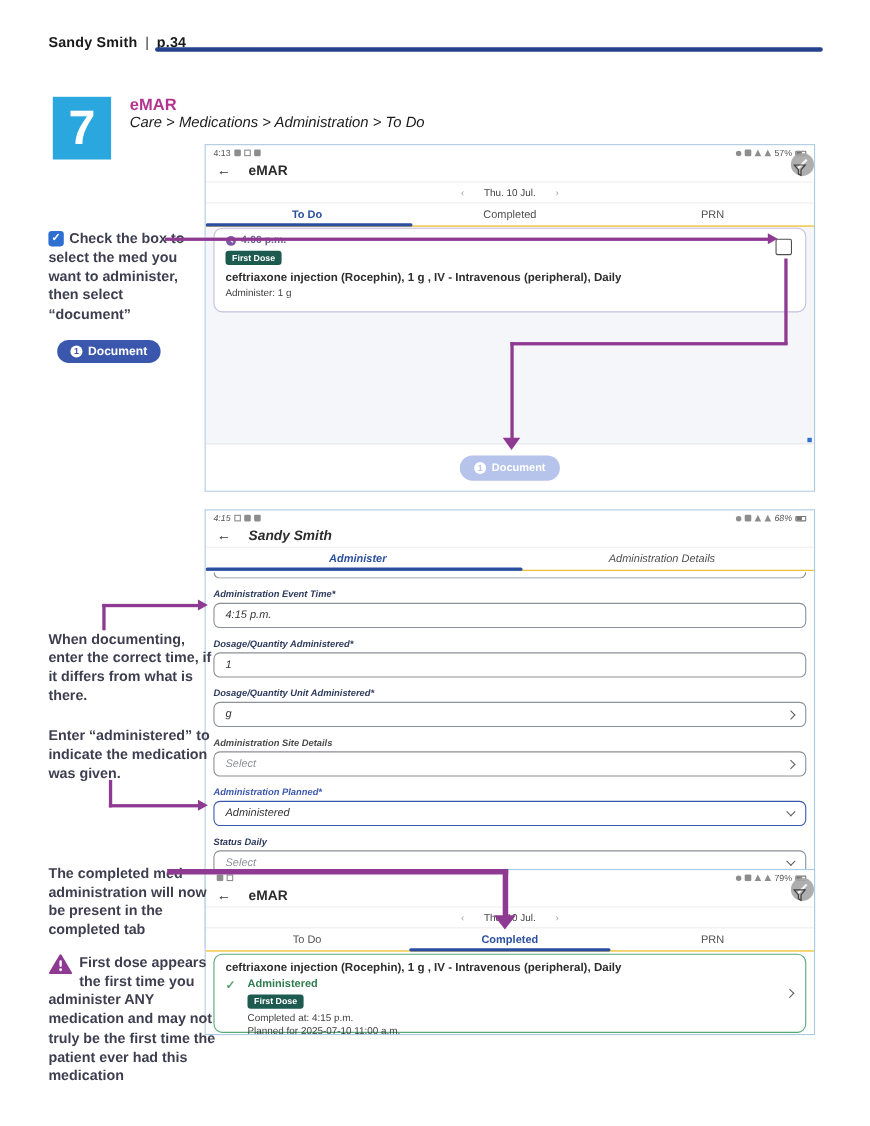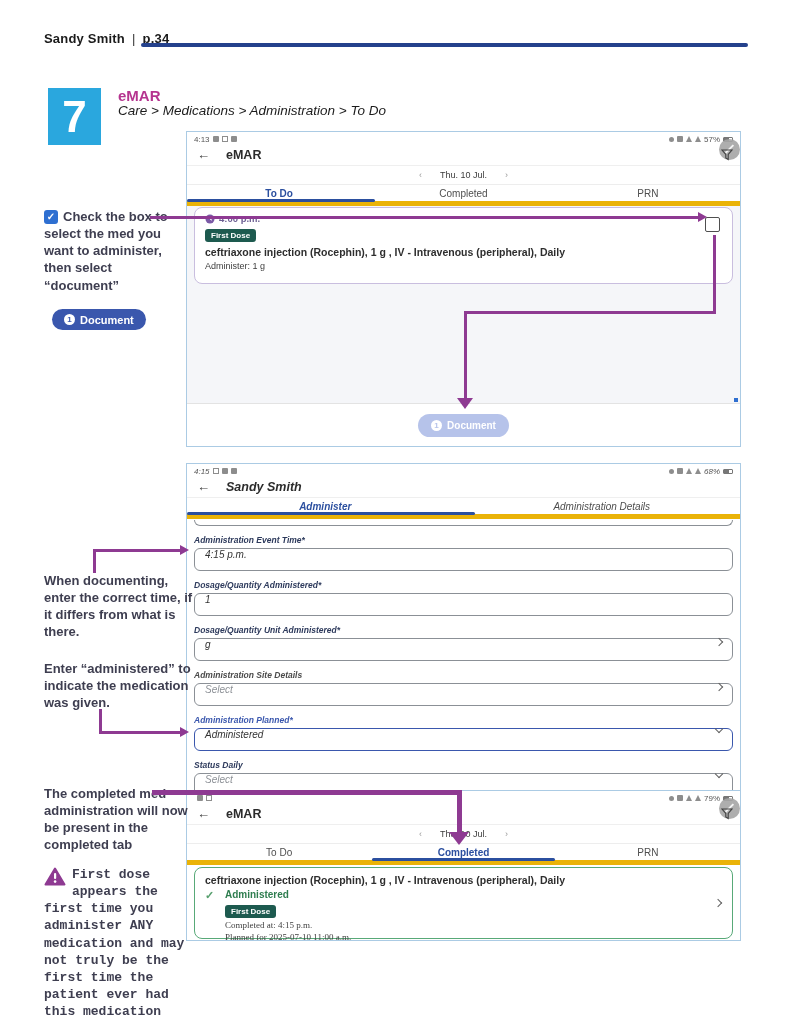--- a/index.html
+++ b/index.html
@@ -39,21 +39,21 @@
   .back-arrow { font-size:13px; color:#3a3a3a; line-height:1; }
   .nav-title { margin-left:16px; font-size:12.5px; font-weight:700; color:#2c2c2c; }
   .fab { position:absolute; right:0px; top:-5px; width:21px; height:21px; background:#a6a6a6; border-radius:50%; opacity:.9; }
   .fab::after { content:""; position:absolute; left:5px; top:9px; width:11px; height:2px; background:#f2f2f2; transform:rotate(-45deg); }
   .funnel { position:absolute; right:7px; top:5px; }
 
   .daterow { height:19px; flex:none; display:flex; align-items:center; justify-content:center; gap:18px;
              font-size:9px; color:#3c3c3c; border-bottom:1px solid #ededed; }
   .date-chev { color:#999; font-size:9px; }
 
-  .tabs { height:21px; flex:none; display:flex; position:relative; border-bottom:5px solid #eab308; }
+  .tabs { height:21px; flex:none; display:flex; position:relative; border-bottom:1px solid #eab308; }
   .tab { flex:1; display:flex; align-items:center; justify-content:center; font-size:10px; color:#4e4e4e; }
   .tab.active { color:#2b4f9f; font-weight:700; }
   .tab-underline { position:absolute; bottom:-1px; height:3px; background:#2b4f9f; border-radius:2px; }
   .f1 .tab-underline { left:0; width:34%; }
   .f2 .tab-underline { left:0; width:52%; }
   .f3 .tab-underline { left:33.5%; width:33%; }
 
   
   .s1-content { flex:1; background:#f5f6f9; padding:1px 7px; }
   .med-card { background:#fff; border:1.5px solid #c9bedf; border-radius:8px; height:77px; padding:5px 10px; position:relative; }
@@ -68,45 +68,45 @@
   .count-circle { width:11px; height:11px; border-radius:50%; background:#fff; color:#b6c3ea; font-size:8px; font-weight:700;
                   display:flex; align-items:center; justify-content:center; }
 
   
   .form-area { flex:1; background:#fff; padding:0 7px; position:relative; }
   .cut-input { height:6px; margin-top:1px; border:1px solid #8b9096; border-top:none; border-radius:0 0 7px 7px; }
   .field-label { margin-top:9px; font-size:8.5px; font-weight:700; color:#2d3a5c; height:10px; }
   .field-label.blue { color:#3b58ae; }
   .field-label.gray { color:#4a4a4a; }
   .field-box { margin-top:3px; height:23px; border:1px solid #8b9096; border-radius:6px; background:#fff;
-               display:flex; align-items:flex-start; padding:0 10px; font-size:10px; color:#333; }
+               display:flex; align-items:center; padding:0 10px; font-size:10px; color:#333; }
   .field-box.hl { border:1.5px solid #3a57ad; }
   .field-box .val { flex:1; }
   .field-box .val.ph { color:#8d9197; }
   .chev { width:6px; height:6px; border-top:1.5px solid #606060; border-right:1.5px solid #606060; flex:none; }
   .chev.right { transform:rotate(45deg); }
   .chev.down  { transform:rotate(135deg); margin-top:-3px; }
 
   
   .s3-content { flex:1; background:#fff; padding:2px 7px; }
   .done-card { background:#fff; border:1.5px solid #58a978; border-radius:8px; height:72px; padding:5px 26px 5px 10px; position:relative; }
   .s3-status-row { display:flex; margin-top:3px; }
   .check-glyph { color:#58a06f; font-size:11px; width:20px; font-weight:700; }
   .s3-status { font-size:10px; font-weight:700; color:#2e7d4f; }
-  .s3-line { font-size:9px; color:#3f3f3f; margin-top:2px;font-family:Liberation Serif, serif; }
+  .s3-line { font-size:9px; color:#3f3f3f; margin-top:2px; }
   .chev-abs { position:absolute; right:11px; top:32px; }
   .corner-dot { position:absolute; width:4px; height:4px; background:#2f6fd0; }
 
   
   .note { position:absolute; font-size:13px; font-weight:700; color:#3e3e50; line-height:1.32; }
   .note1 { left:44px; top:208px; width:140px; }
   .note2 { left:44px; top:572px; width:156px; }
   .note3 { left:44px; top:660px; width:156px; }
   .note4 { left:44px; top:785px; width:150px; }
-  .note5 { left:44px; top:866px; width:156px;font-family:Liberation Mono, monospace; }
+  .note5 { left:44px; top:866px; width:156px; }
   .check-ico { float:left; width:14px; height:14px; background:#2e6fd1; border-radius:3px; color:#fff; font-size:10px;
                line-height:14px; text-align:center; margin:2px 5px 0 0; }
   .warn-ico { float:left; margin:1px 6px 2px 0; }
   .doc-btn { position:absolute; left:52px; top:309px; height:21px; border-radius:11px; background:#3a57ad; color:#fff;
              font-size:11px; font-weight:700; display:flex; align-items:center; gap:5px; padding:0 12px; border:none; }
   .doc-btn .count-circle { color:#3a57ad; }
 
   
   .pl { position:absolute; background:#8e3a92; }
   .ah-right { position:absolute; width:0; height:0; border-top:5.5px solid transparent; border-bottom:5.5px solid transparent; border-left:9px solid #8e3a92; }

